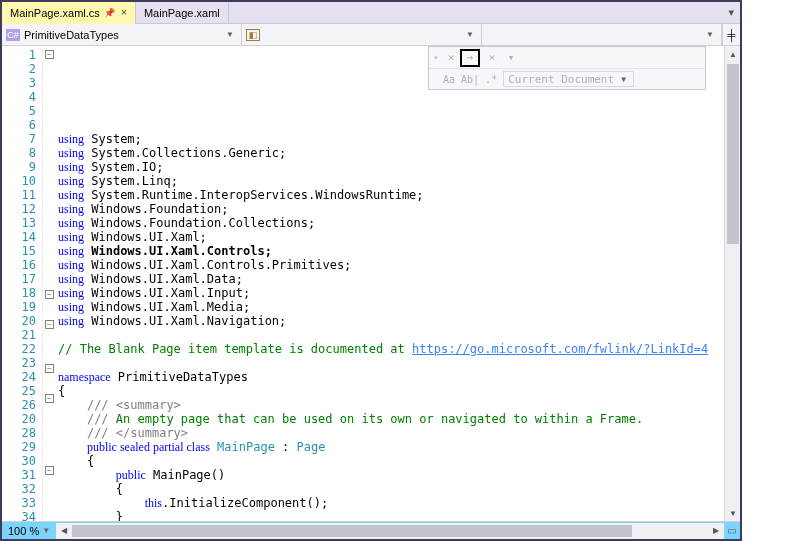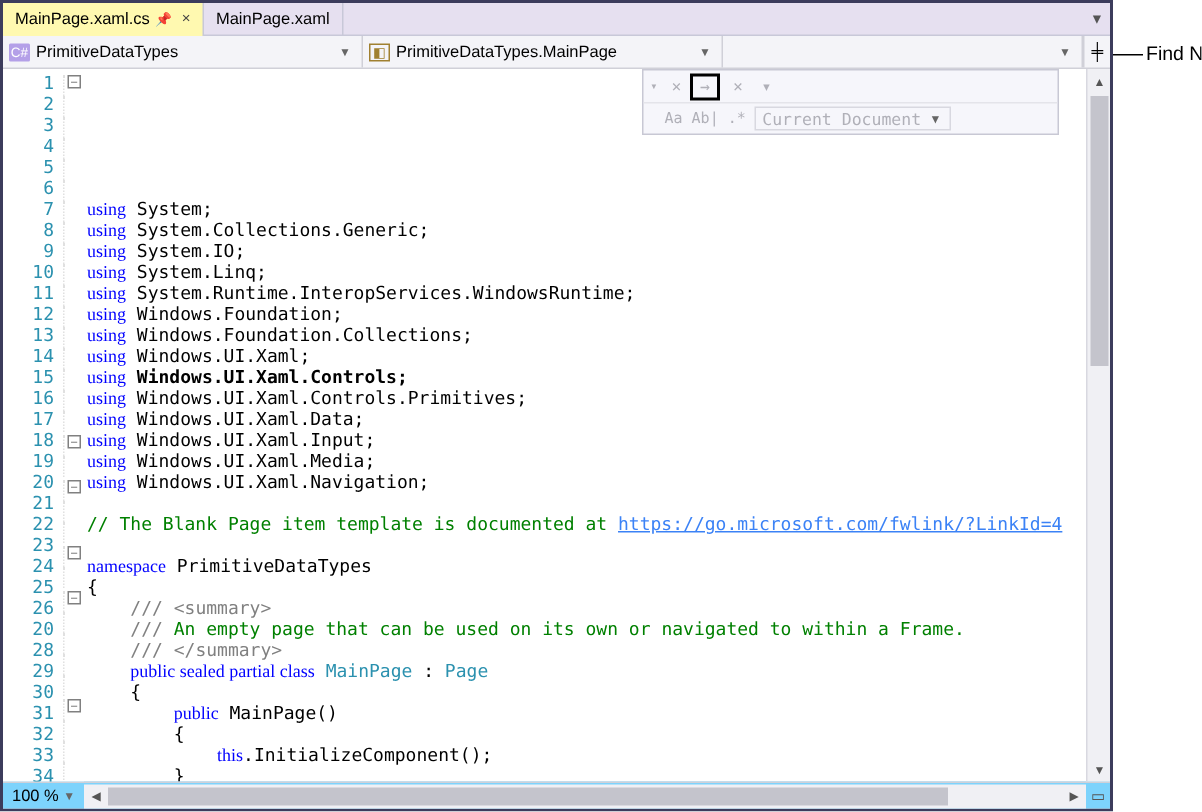--- a/index.html
+++ b/index.html
@@ -1,17 +1,17 @@
 <!DOCTYPE html>
 <html><head>
 <meta charset="utf-8">
 <style>
   * { box-sizing: border-box; margin: 0; padding: 0; }
   body { font-family: "Segoe UI", Tahoma, sans-serif; font-size: 11px; background: #fff; color: #000; }
-  .outer { width: 801px; height: 541px; position: relative; display: flex; }
+  .outer { width: 801px; height: 541px; position: relative; display: flex; flex-direction: column; }
   .ide { width: 742px; height: 541px; border: 2px solid #3c3c5c; display: flex; flex-direction: column; background: #fff; position: relative; }
   .annotation { flex: 1; position: relative; }
   .ann-line { position: absolute; top: 36px; left: 0; width: 20px; height: 1px; background: #000; }
   .ann-text { position: absolute; top: 28px; left: 22px; font-size: 13px; color: #000; white-space: nowrap; }
 
   
   .tabs { display: flex; align-items: center; background: #e6e0f0; height: 22px; border-bottom: 1px solid #c8c8d8; }
   .tab { display: flex; align-items: center; padding: 0 8px; height: 22px; font-size: 11px; border-right: 1px solid #c8c8d8; cursor: pointer; }
   .tab.active { background: #fff9b0; }
   .tab .lock { font-size: 9px; margin-left: 4px; color: #666; }
@@ -91,21 +91,20 @@
     </div>
 
     <div class="navbar">
       <div class="navcombo">
         <span class="nav-ico cs">C#</span>
         <span>PrimitiveDataTypes</span>
         <span class="nav-dd">▼</span>
       </div>
       <div class="navcombo">
         <span class="nav-ico cls">◧</span>
-        <span>PrimitiveDataTypes.MainPage</span>
         <span class="nav-dd">▼</span>
       </div>
       <div class="navcombo">
         <span class="nav-ico">
             <span class="mth"></span>
           </span>
         <span class="nav-dd">▼</span>
       </div>
       <div class="nav-right">╪</div>
     </div>

